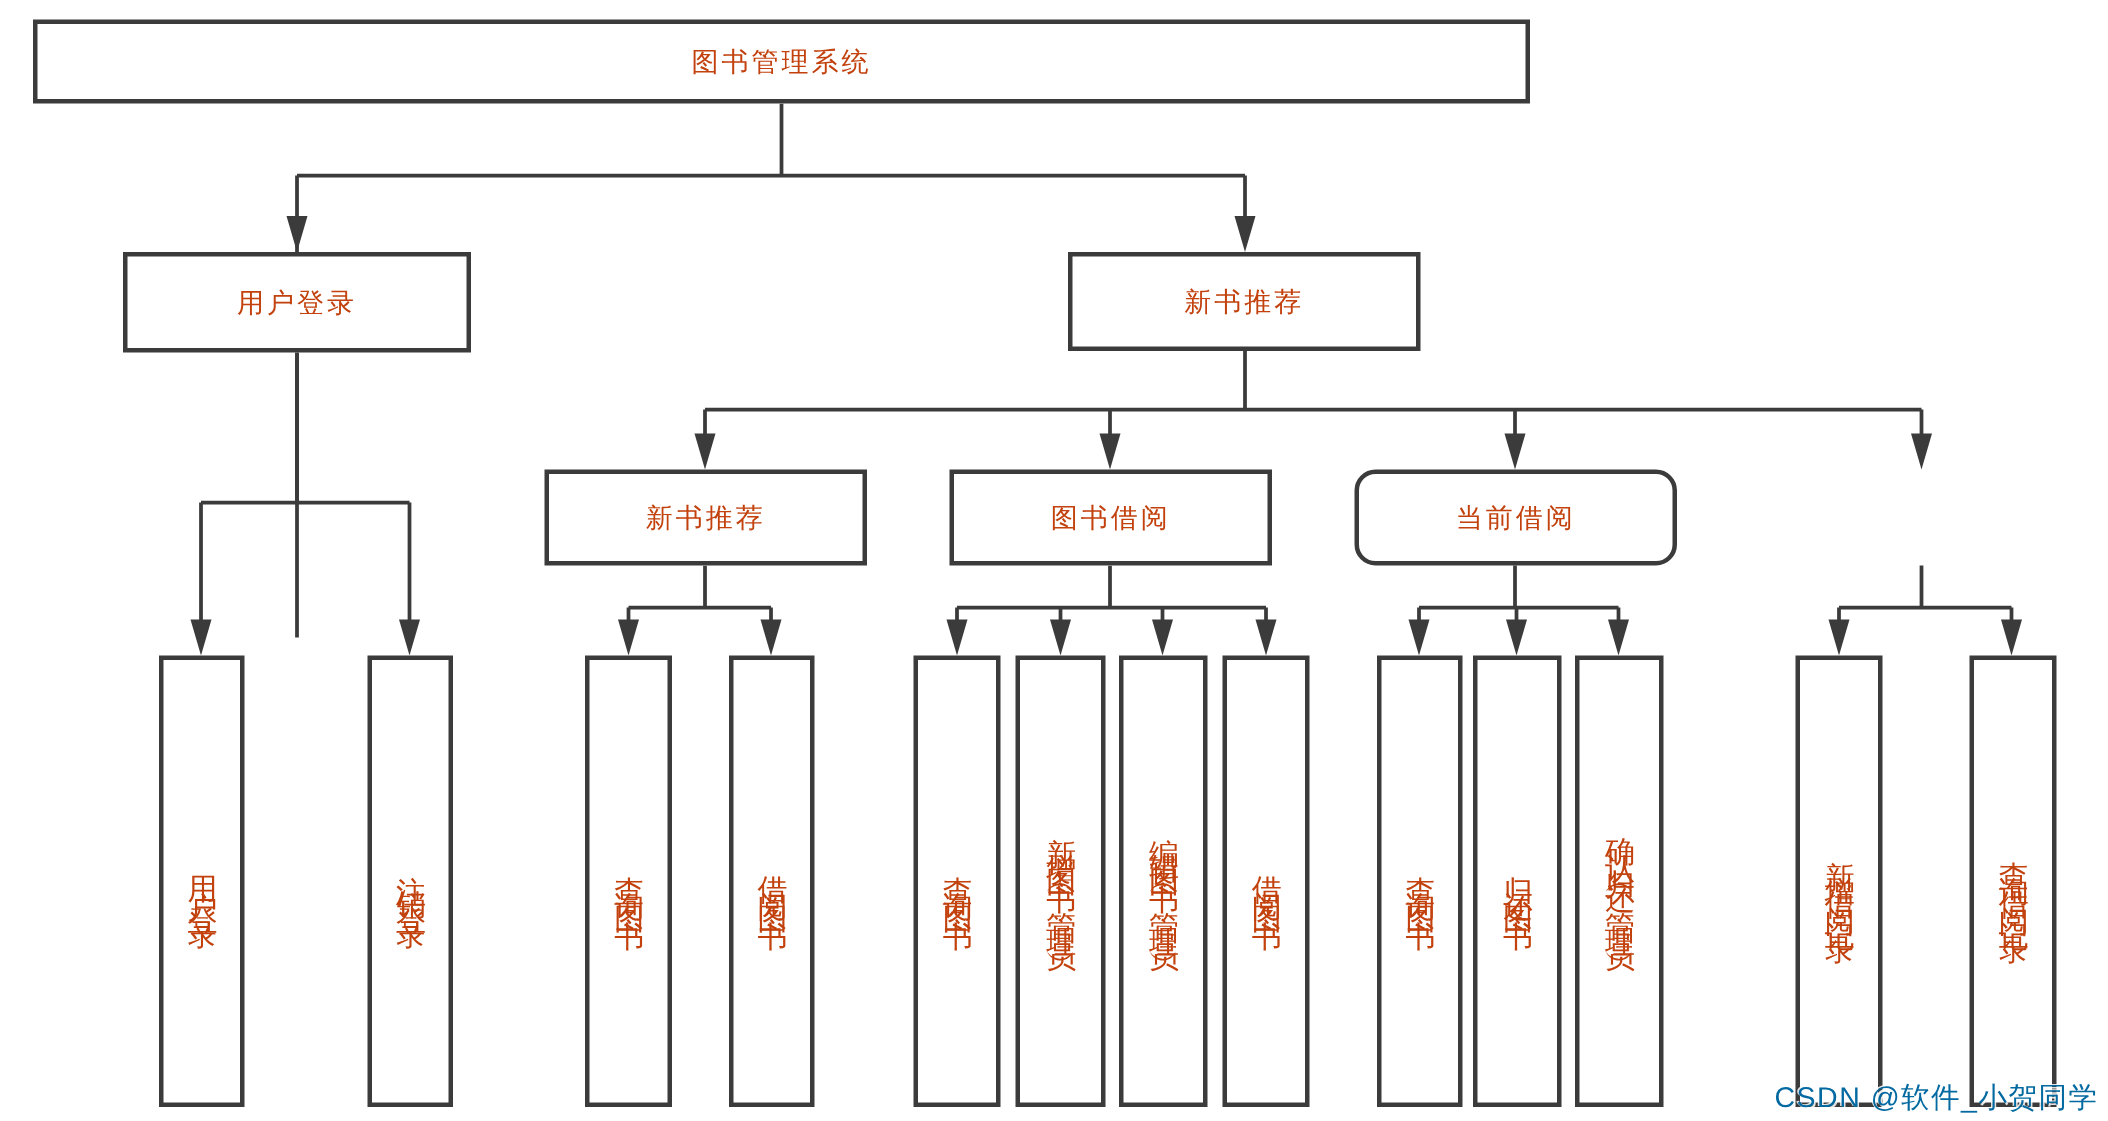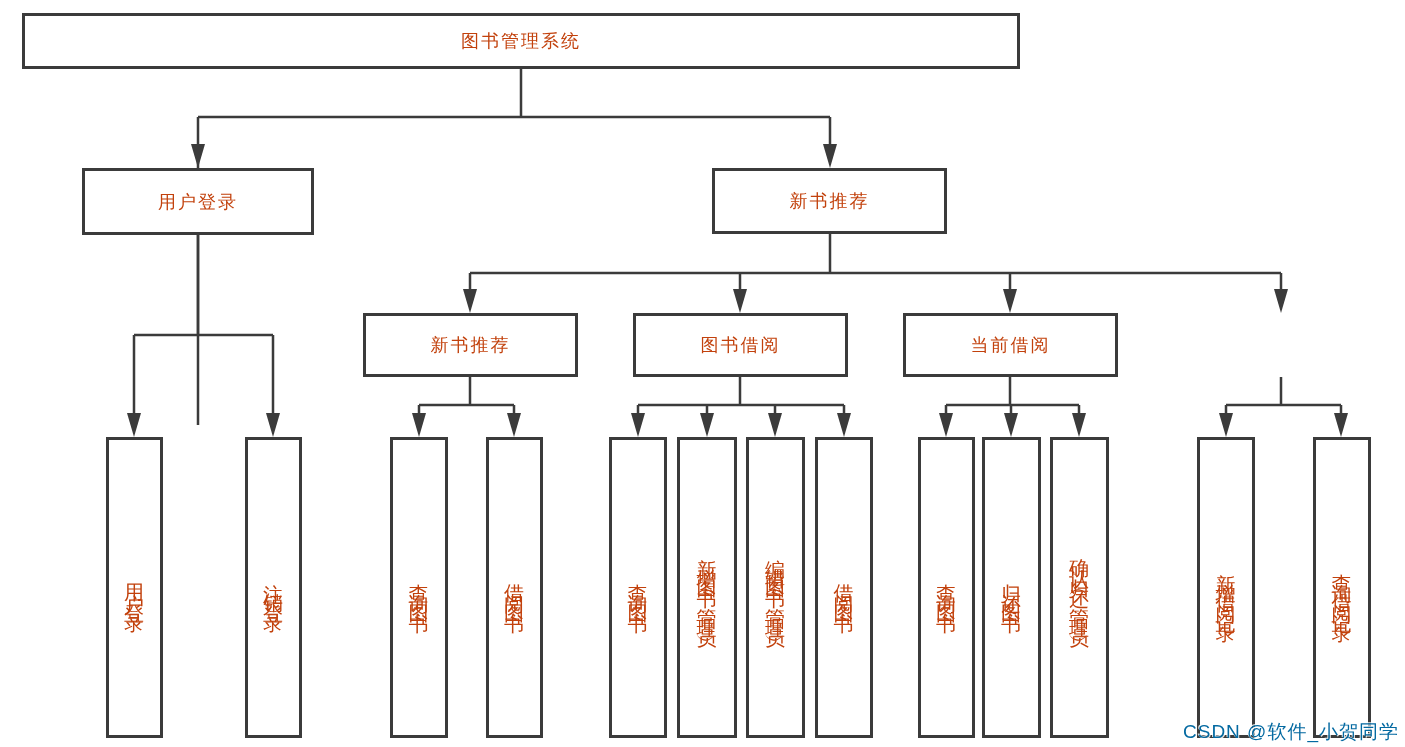--- a/index.html
+++ b/index.html
@@ -115,21 +115,21 @@
     </g>
   </svg>
 
   <div class="box h-box" style="left:22px; top:13px; width:998px; height:56px;">图书管理系统</div>
 
   <div class="box h-box" style="left:82px; top:168px; width:232px; height:67px;">用户登录</div>
   <div class="box h-box" style="left:712px; top:168px; width:235px; height:66px;">新书推荐</div>
 
   <div class="box h-box" style="left:633px; top:313px; width:215px; height:64px;">图书借阅</div>
   <div class="box h-box" style="left:363px; top:313px; width:215px; height:64px;">新书推荐</div>
-  <div class="box h-box" style="left:903px; top:313px; width:215px; height:64px;">当前借阅</div>
+  <div class="box h-box" style="left:903px; top:313px; width:215px; height:64px;border-radius:14px;">当前借阅</div>
 
   <div class="box v-box" style="left:106px; top:437px; width:57px; height:301px;">用户登录</div>
   <div class="box v-box" style="left:245px; top:437px; width:57px; height:301px;">注销登录</div>
 
   <div class="box v-box" style="left:390px; top:437px; width:58px; height:301px;">查询图书</div>
   <div class="box v-box" style="left:486px; top:437px; width:57px; height:301px;">借阅图书</div>
 
   <div class="box v-box" style="left:609px; top:437px; width:58px; height:301px;">查询图书</div>
   <div class="box v-box" style="left:677px; top:437px; width:60px; height:301px;">新增图书（管理员）</div>
   <div class="box v-box" style="left:746px; top:437px; width:59px; height:301px;">编辑图书（管理员）</div>

